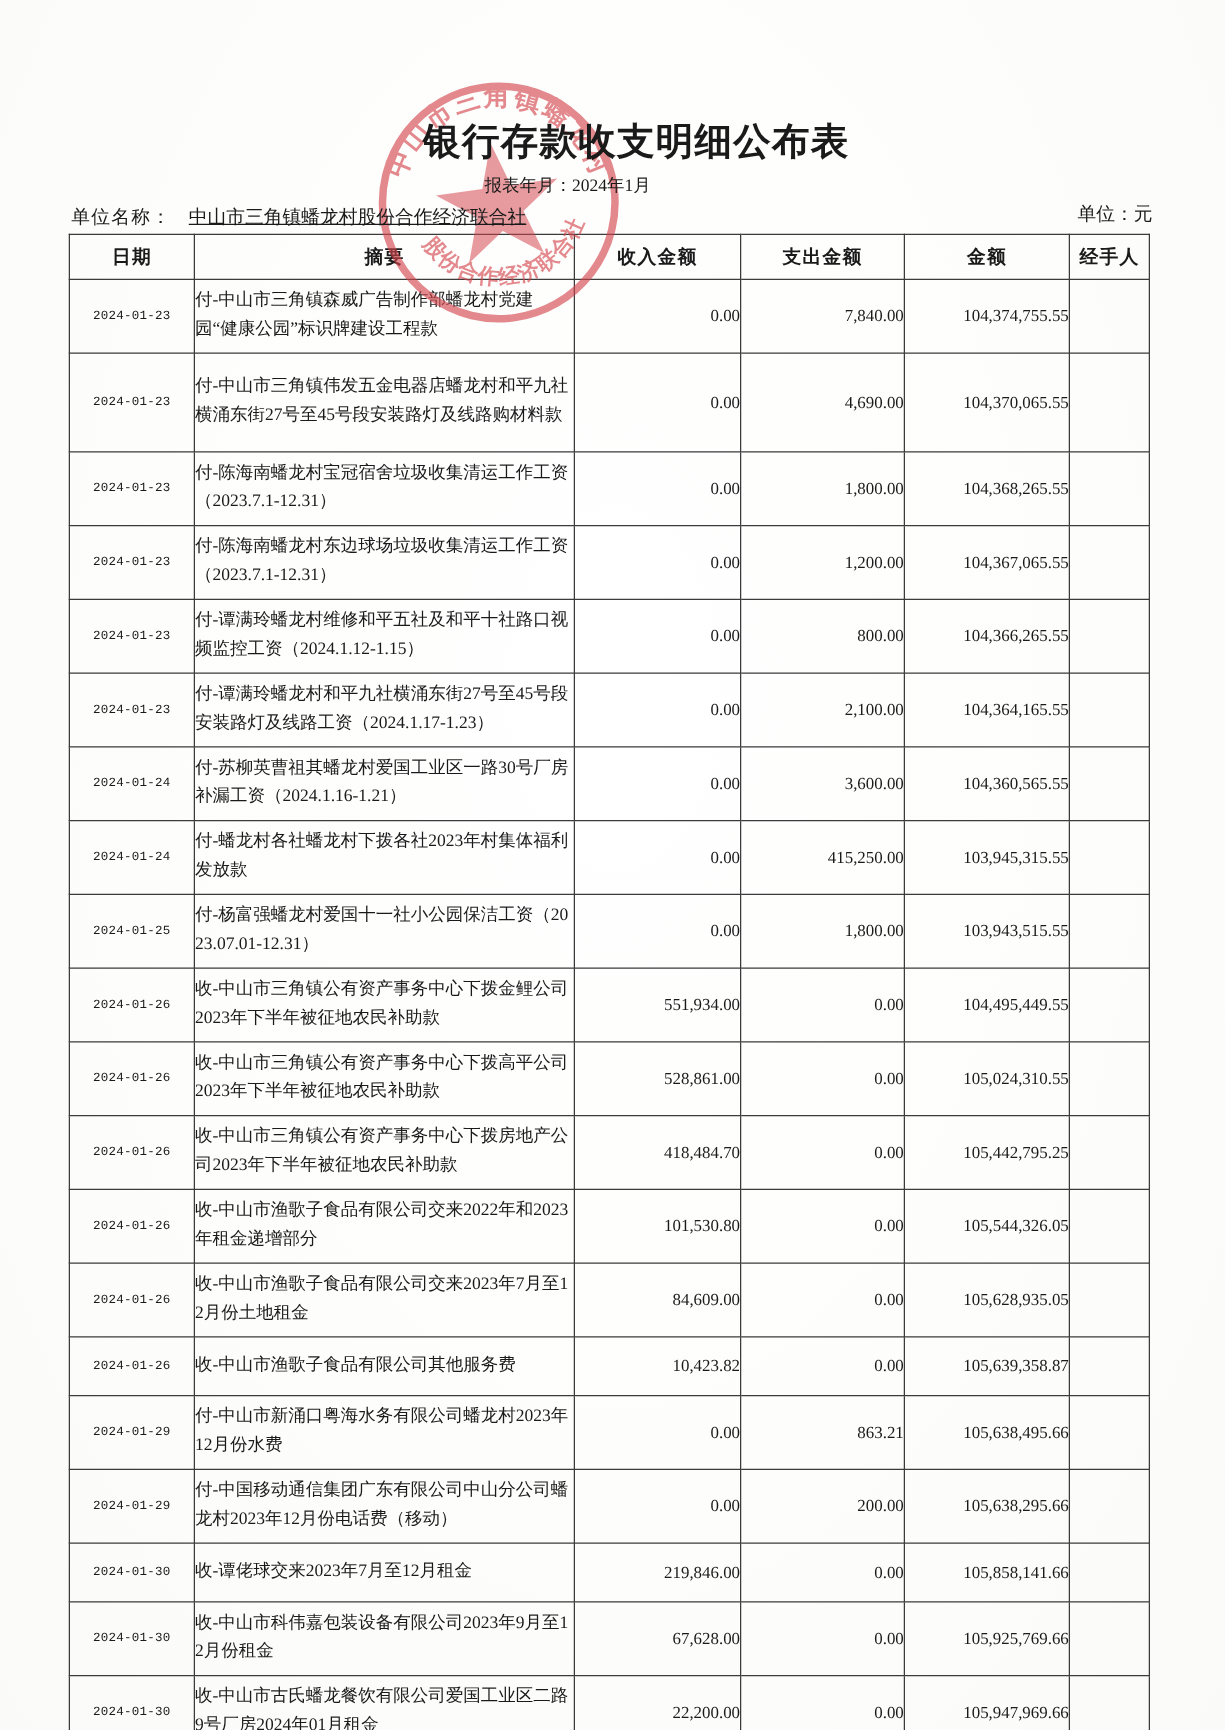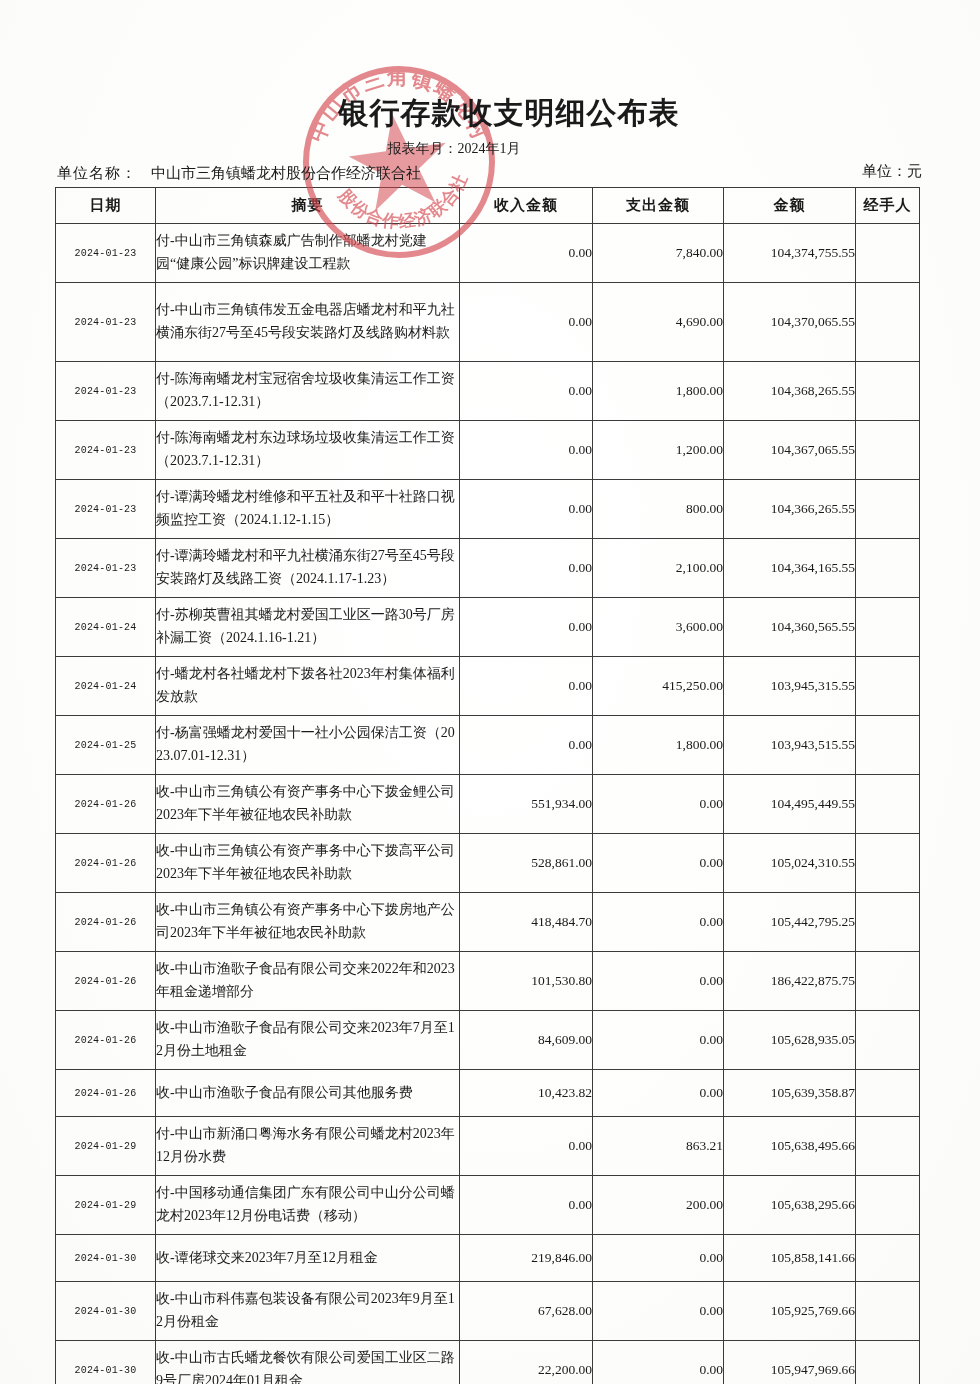--- a/index.html
+++ b/index.html
@@ -65,21 +65,21 @@
 
   .unit-name {
     position: absolute;
     left: 57px;
     top: 164px;
     font-size: 15px;
     z-index: 6;
     white-space: nowrap;
   }
   .unit-name .lbl { letter-spacing: 1px; text-align: center; }
-  .unit-name .val { margin-left: 14px; }
+  .unit-name .val { margin-left: 14px; text-decoration: underline; }
 
   .currency {
     position: absolute;
     right: 58px;
     top: 162px;
     font-size: 15px;
     z-index: 6;
   }
 
   
@@ -288,21 +288,21 @@
             <td class="num">418,484.70</td>
             <td class="num">0.00</td>
             <td class="num">105,442,795.25</td>
             <td class="hand"></td>
           </tr>
           <tr class="r2">
             <td class="date">2024-01-26</td>
             <td class="desc">收-中山市渔歌子食品有限公司交来2022年和2023年租金递增部分</td>
             <td class="num">101,530.80</td>
             <td class="num">0.00</td>
-            <td class="num">186,422,875.75</td>
+            <td class="num">105,544,326.05</td>
             <td class="hand"></td>
           </tr>
           <tr class="r2">
             <td class="date">2024-01-26</td>
             <td class="desc">收-中山市渔歌子食品有限公司交来2023年7月至12月份土地租金</td>
             <td class="num">84,609.00</td>
             <td class="num">0.00</td>
             <td class="num">105,628,935.05</td>
             <td class="hand"></td>
           </tr>

